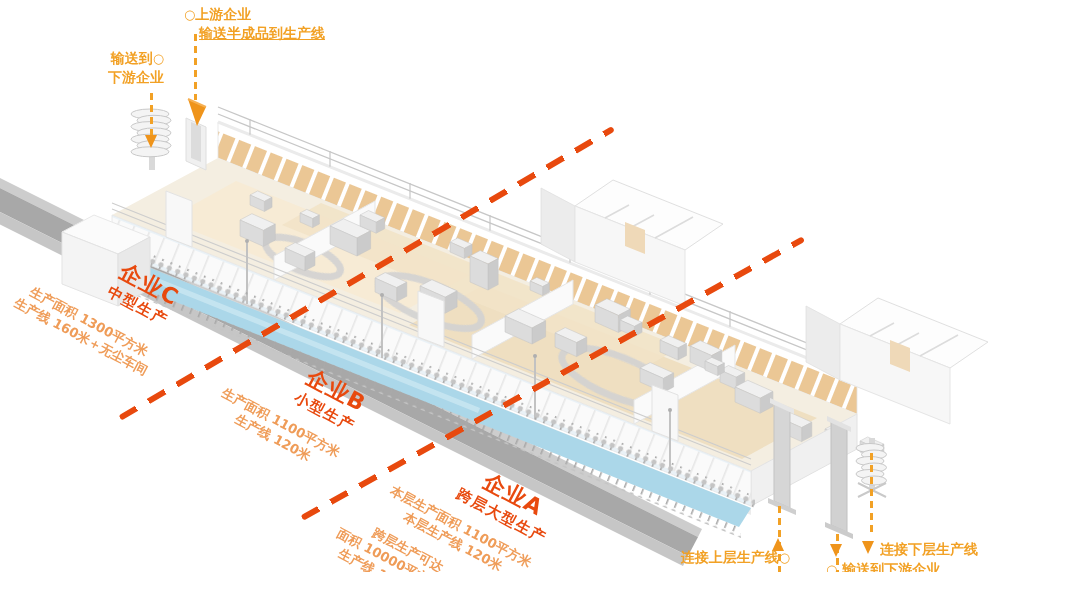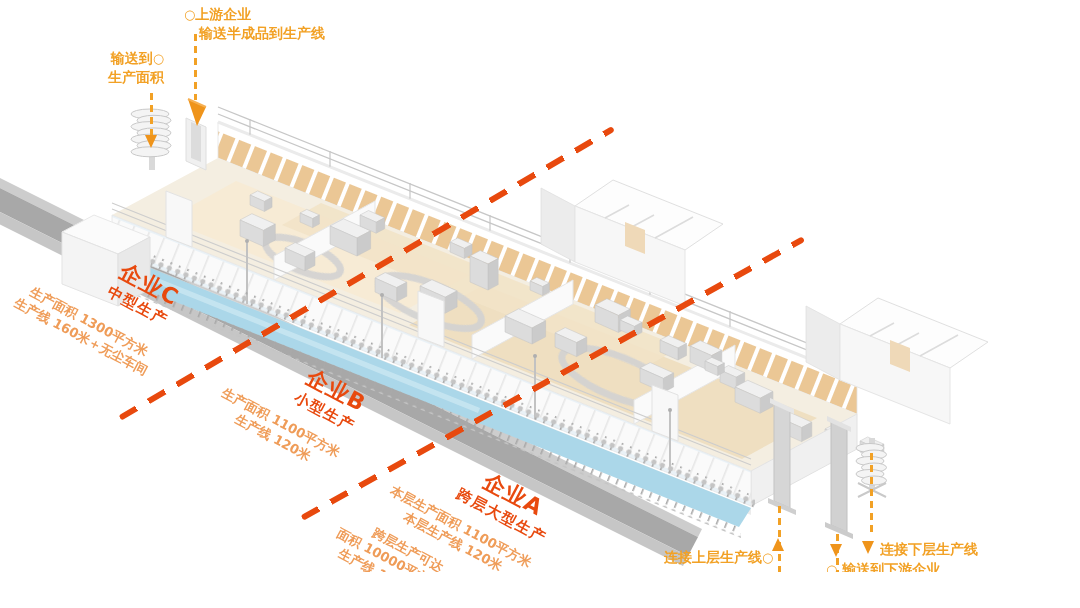--- a/index.html
+++ b/index.html
@@ -272,34 +272,34 @@
       <line x1="858" y1="497" x2="886" y2="483" stroke="#C9C9C9" stroke-width="2"></line>
       <line x1="858" y1="483" x2="886" y2="497" stroke="#C9C9C9" stroke-width="2"></line>
     </g>
   </svg>
 
   <div class="divider" style="left:120px;top:415px;width:572px;transform:rotate(-30.4deg);"></div>
   <div class="divider" style="left:302px;top:515px;width:574px;transform:rotate(-29.1deg);"></div>
 
   <div class="flow" style="left:184px;top:5px;">
     <div><span class="mk">○</span><span>上游企业</span></div>
-    <div style="padding-left:15px;">输送半成品到生产线</div>
+    <div style="padding-left:15px;text-decoration:underline;">输送半成品到生产线</div>
   </div>
   <div class="vdash" style="left:194px;top:34px;height:66px;"></div>
 
   <div class="flow" style="left:90px;top:49px;width:74px;text-align:right;line-height:19px;">
     <div><span>输送到</span><span class="mk">○</span></div>
-    <div>生产面积</div>
+    <div>下游企业</div>
   </div>
   <div class="vdash" style="left:150px;top:93px;height:42px;"></div>
   <div class="arr-dn" style="left:145px;top:135px;"></div>
 
   <div class="vdash" style="left:778px;top:506px;height:74px;"></div>
   <div class="arr-up" style="left:772px;top:538px;"></div>
-  <div class="flow" style="left:664px;top:548px;width:126px;">
+  <div class="flow" style="left:664px;top:548px;width:126px;text-align:right;">
     <span>连接上层生产线</span><span class="mk">○</span>
   </div>
 
   <div class="vdash" style="left:836px;top:534px;height:46px;"></div>
   <div class="arr-dn" style="left:830px;top:544px;"></div>
   <div class="flow" style="left:826px;top:560px;">
     <span class="mk">○</span>&nbsp;<span>输送到下游企业</span>
   </div>
 
   <div class="vdash" style="left:870px;top:453px;height:84px;"></div>

